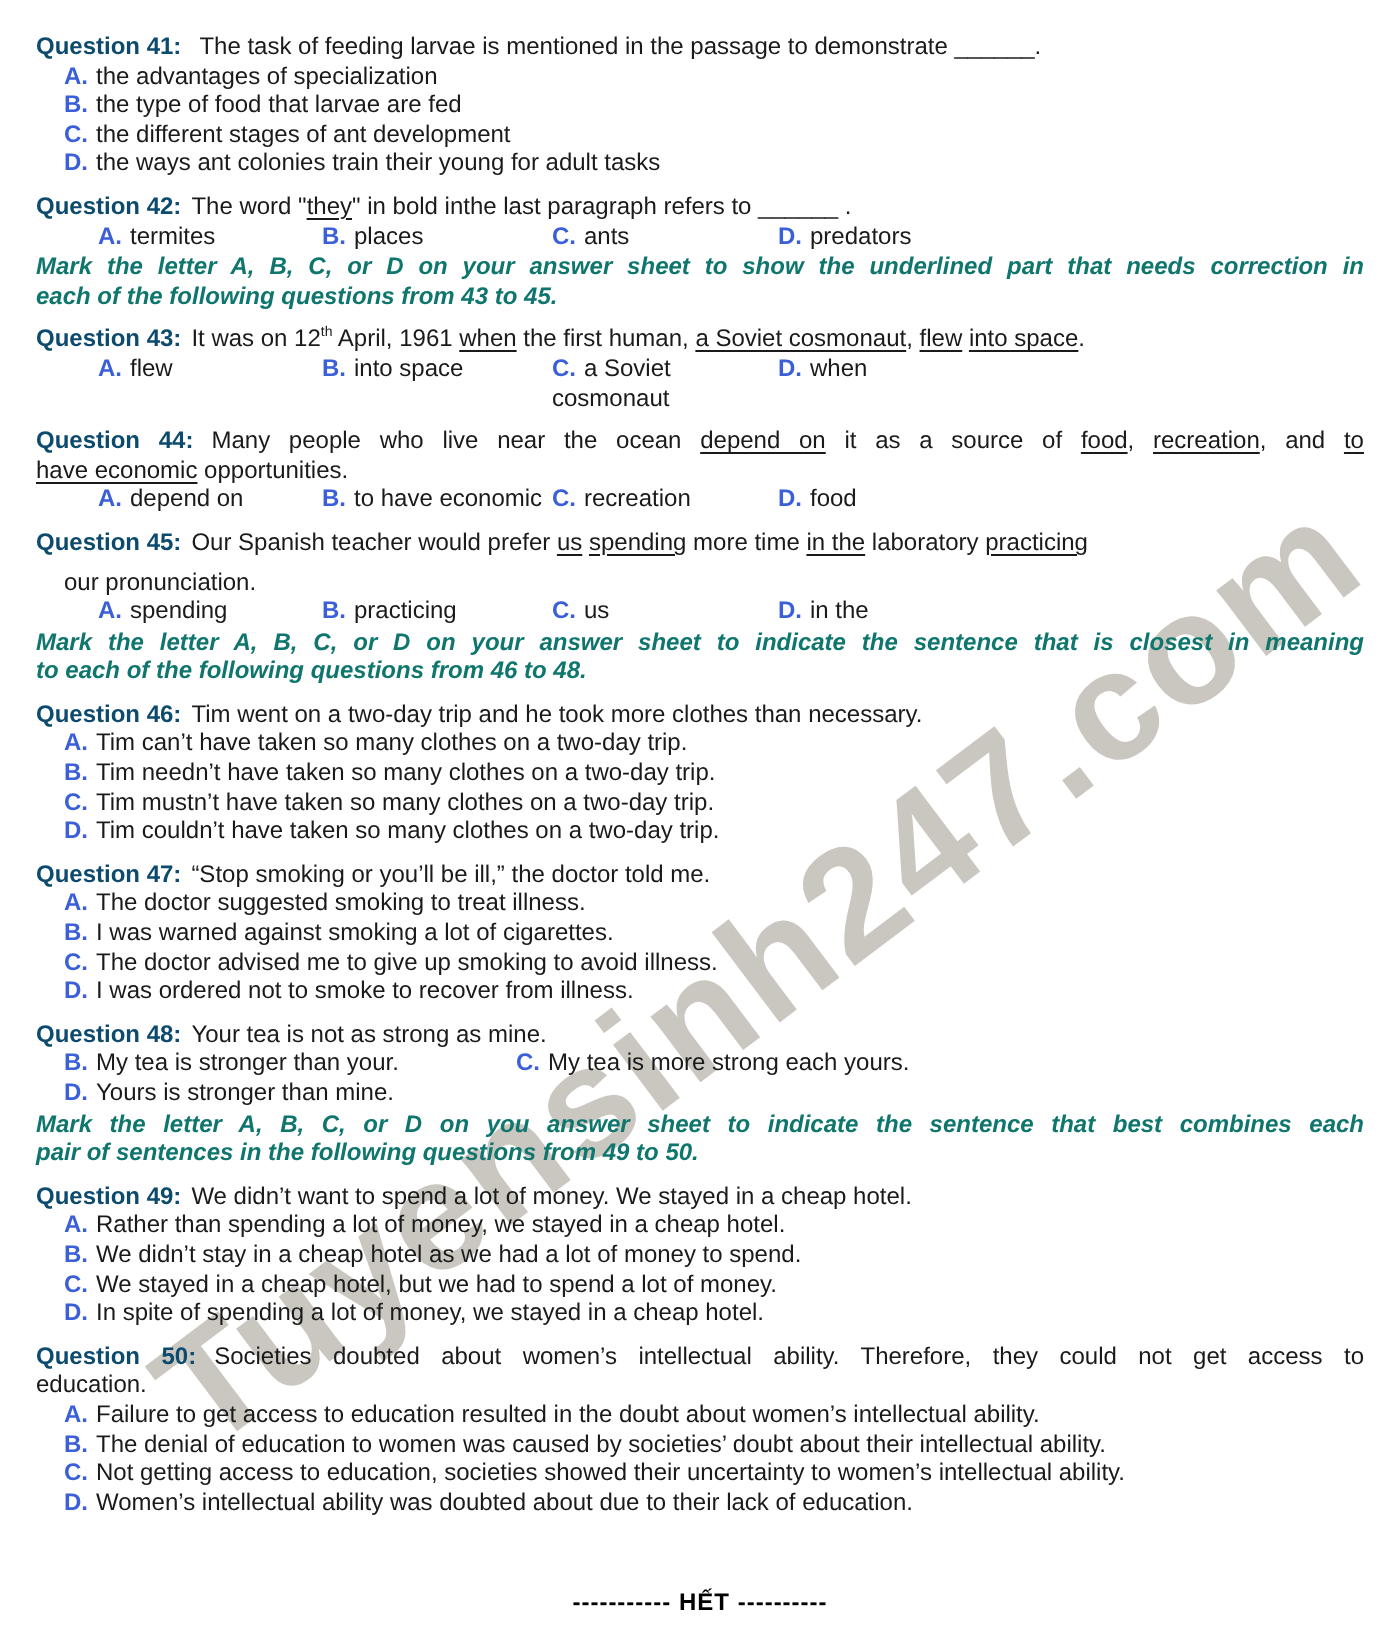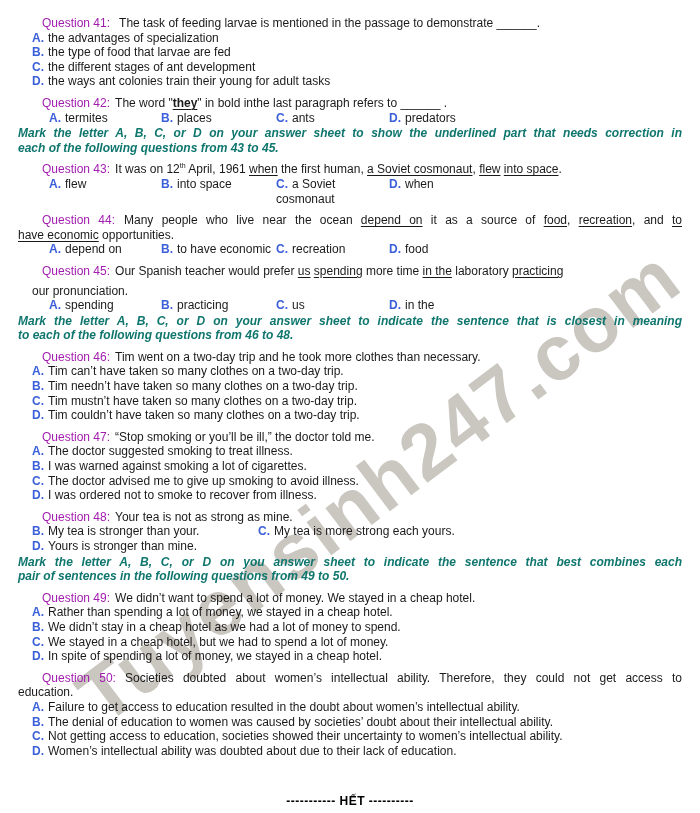--- a/index.html
+++ b/index.html
@@ -14,25 +14,25 @@
     transform:rotate(-37deg);transform-origin:0 50%;
     font-size:78px;font-weight:bold;letter-spacing:2px;
     color:rgba(150,142,130,0.50);white-space:nowrap;pointer-events:none;
   }
   .q-block{margin-top:7px;}
   .instr-block{margin-top:1px;}
   .stem-line,.opt,.instr-line{line-height:14.6px;}
   .jline{text-align:justify;text-align-last:justify;}
   .indent{margin-left:14px;}
   .gap-top{margin-top:5px;}
-  .q-label{color:#a21caf;font-weight:normal;margin-right:5px;margin-left:24px;}
+  .q-label{color:#0c4a6e;font-weight:bold;margin-right:5px;}
   .q-label.wide{margin-right:9px;}
   .instr-line{font-weight:bold;font-style:italic;color:#0f766e;}
   .u{text-decoration:underline;text-underline-offset:2px;}
-  .b{font-weight:bold;}
+  .b{font-weight:normal;}
   sup.sp{font-size:7px;line-height:0;}
   .opt-stack{margin-left:14px;}
   .opt-row4{display:grid;grid-template-columns:112px 115px 113px 1fr;margin-left:31px;}
   .opt-grid2{display:grid;grid-template-columns:226px 1fr;margin-left:14px;}
   .opt-letter{color:#3a5fd9;font-weight:bold;margin-right:4px;}
   .footer{margin-top:36px;text-align:center;font-weight:bold;color:#000000;letter-spacing:0.5px;}
 </style>
 </head>
 <body>
 

